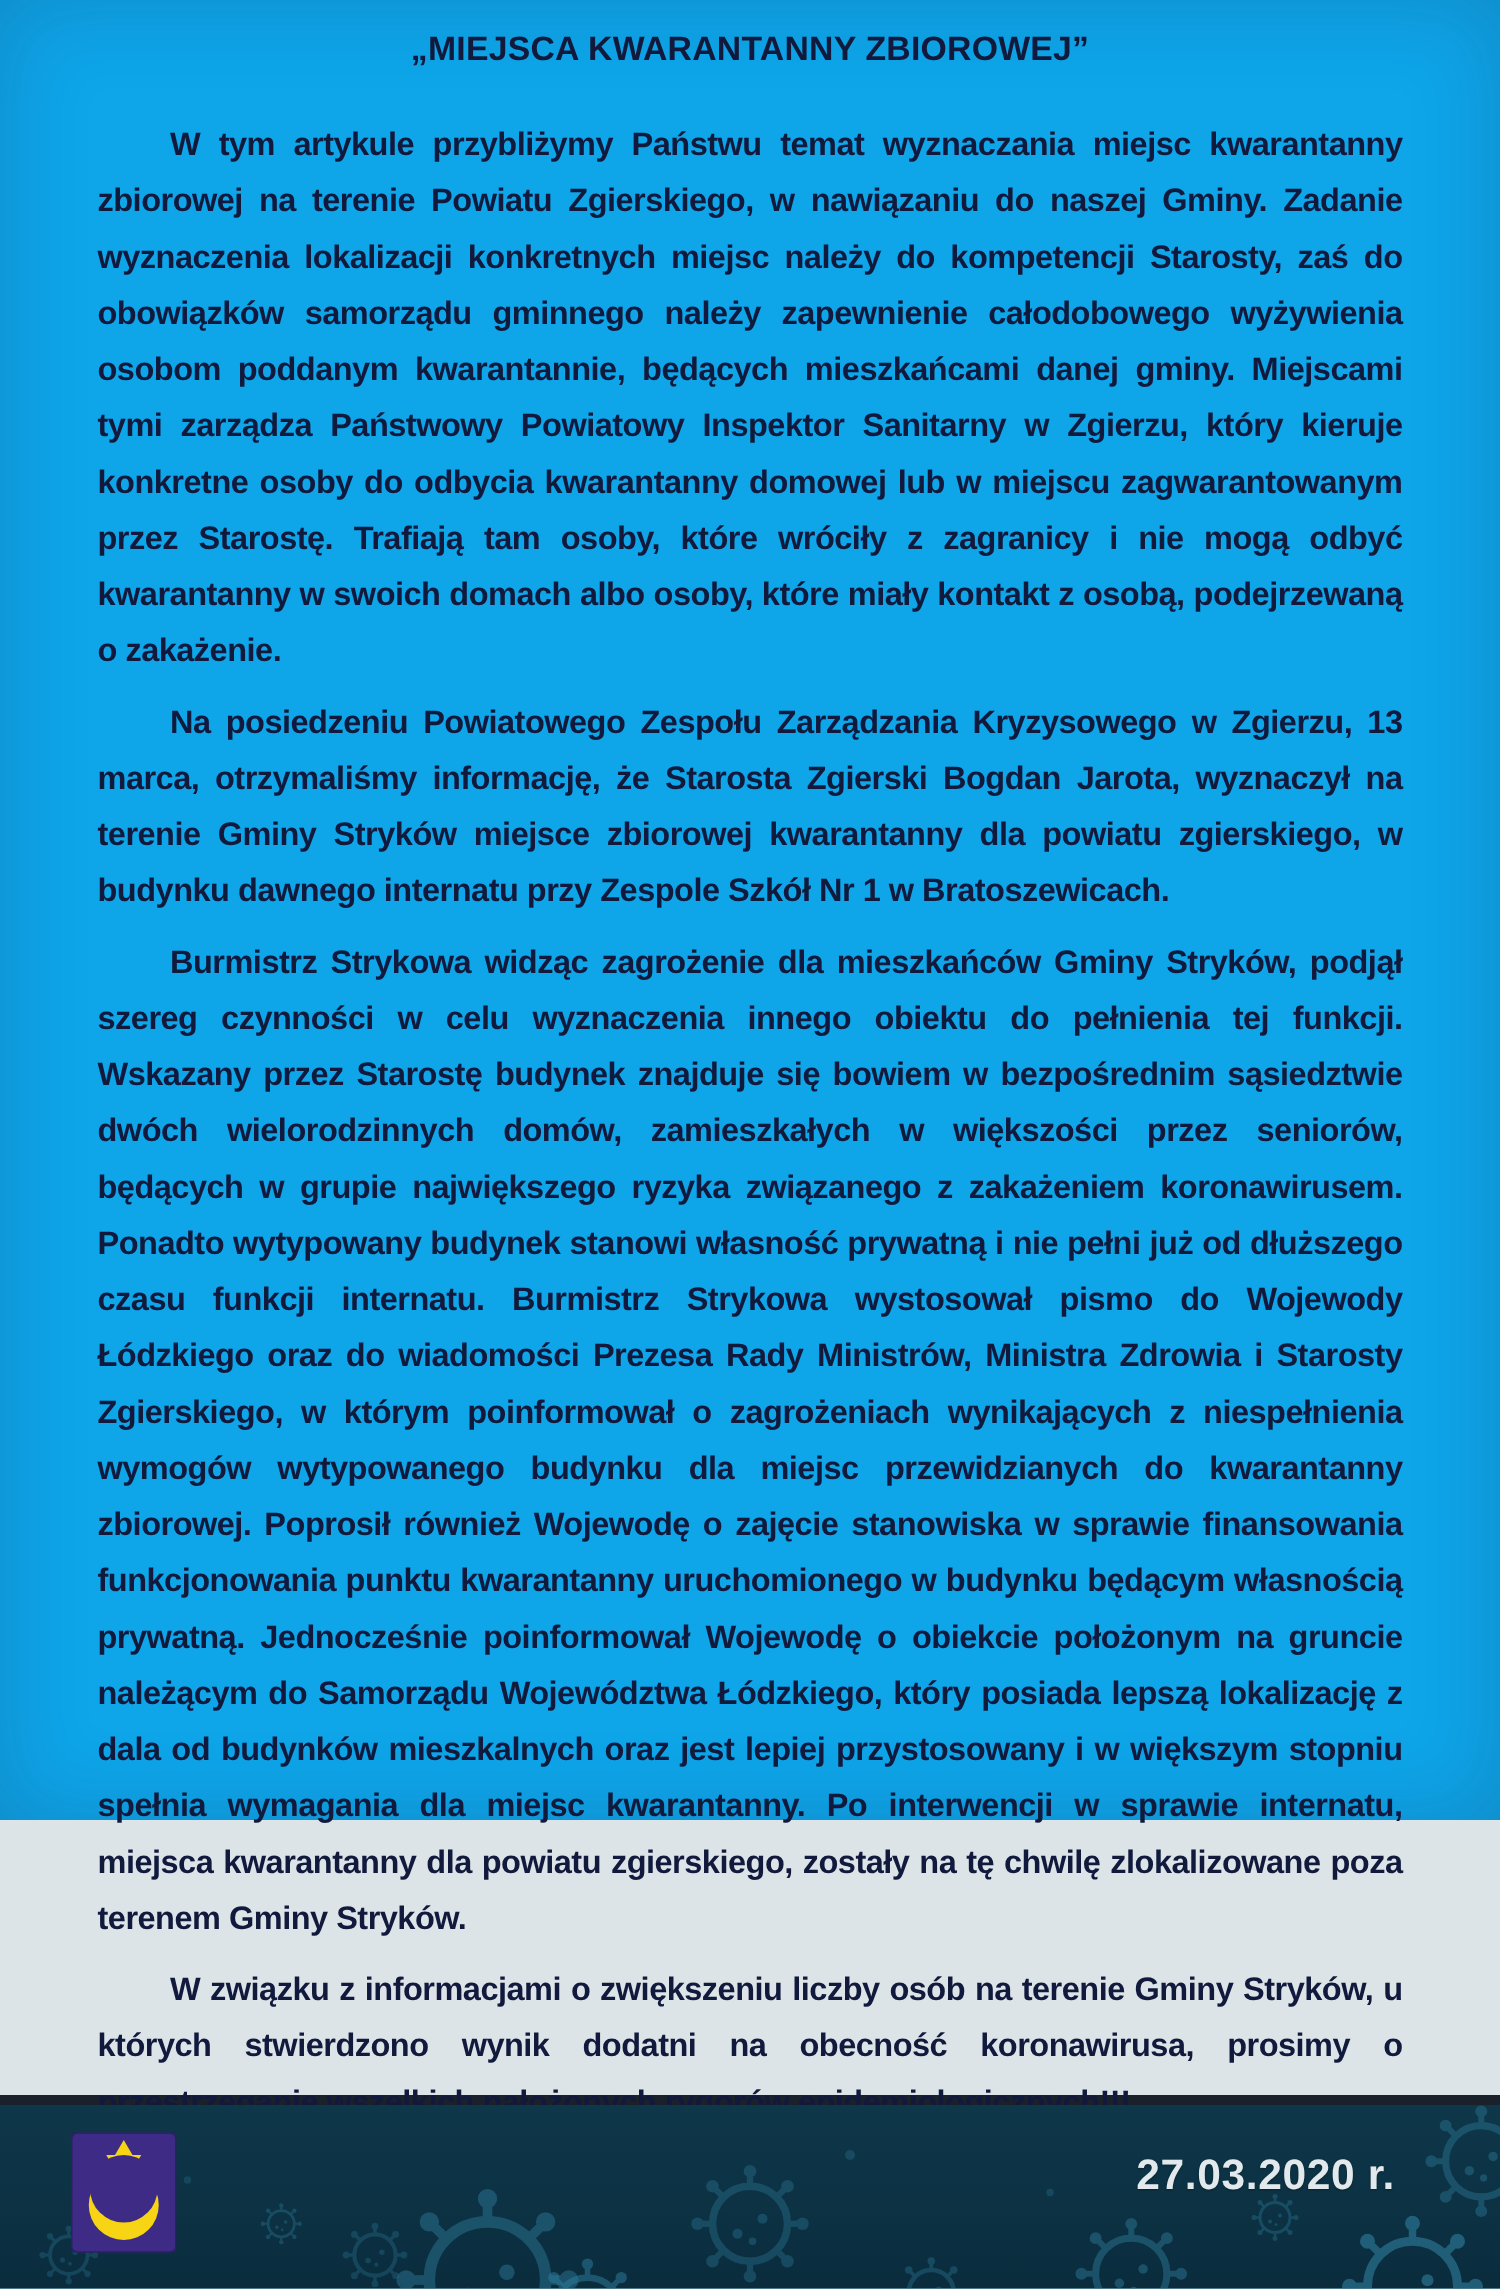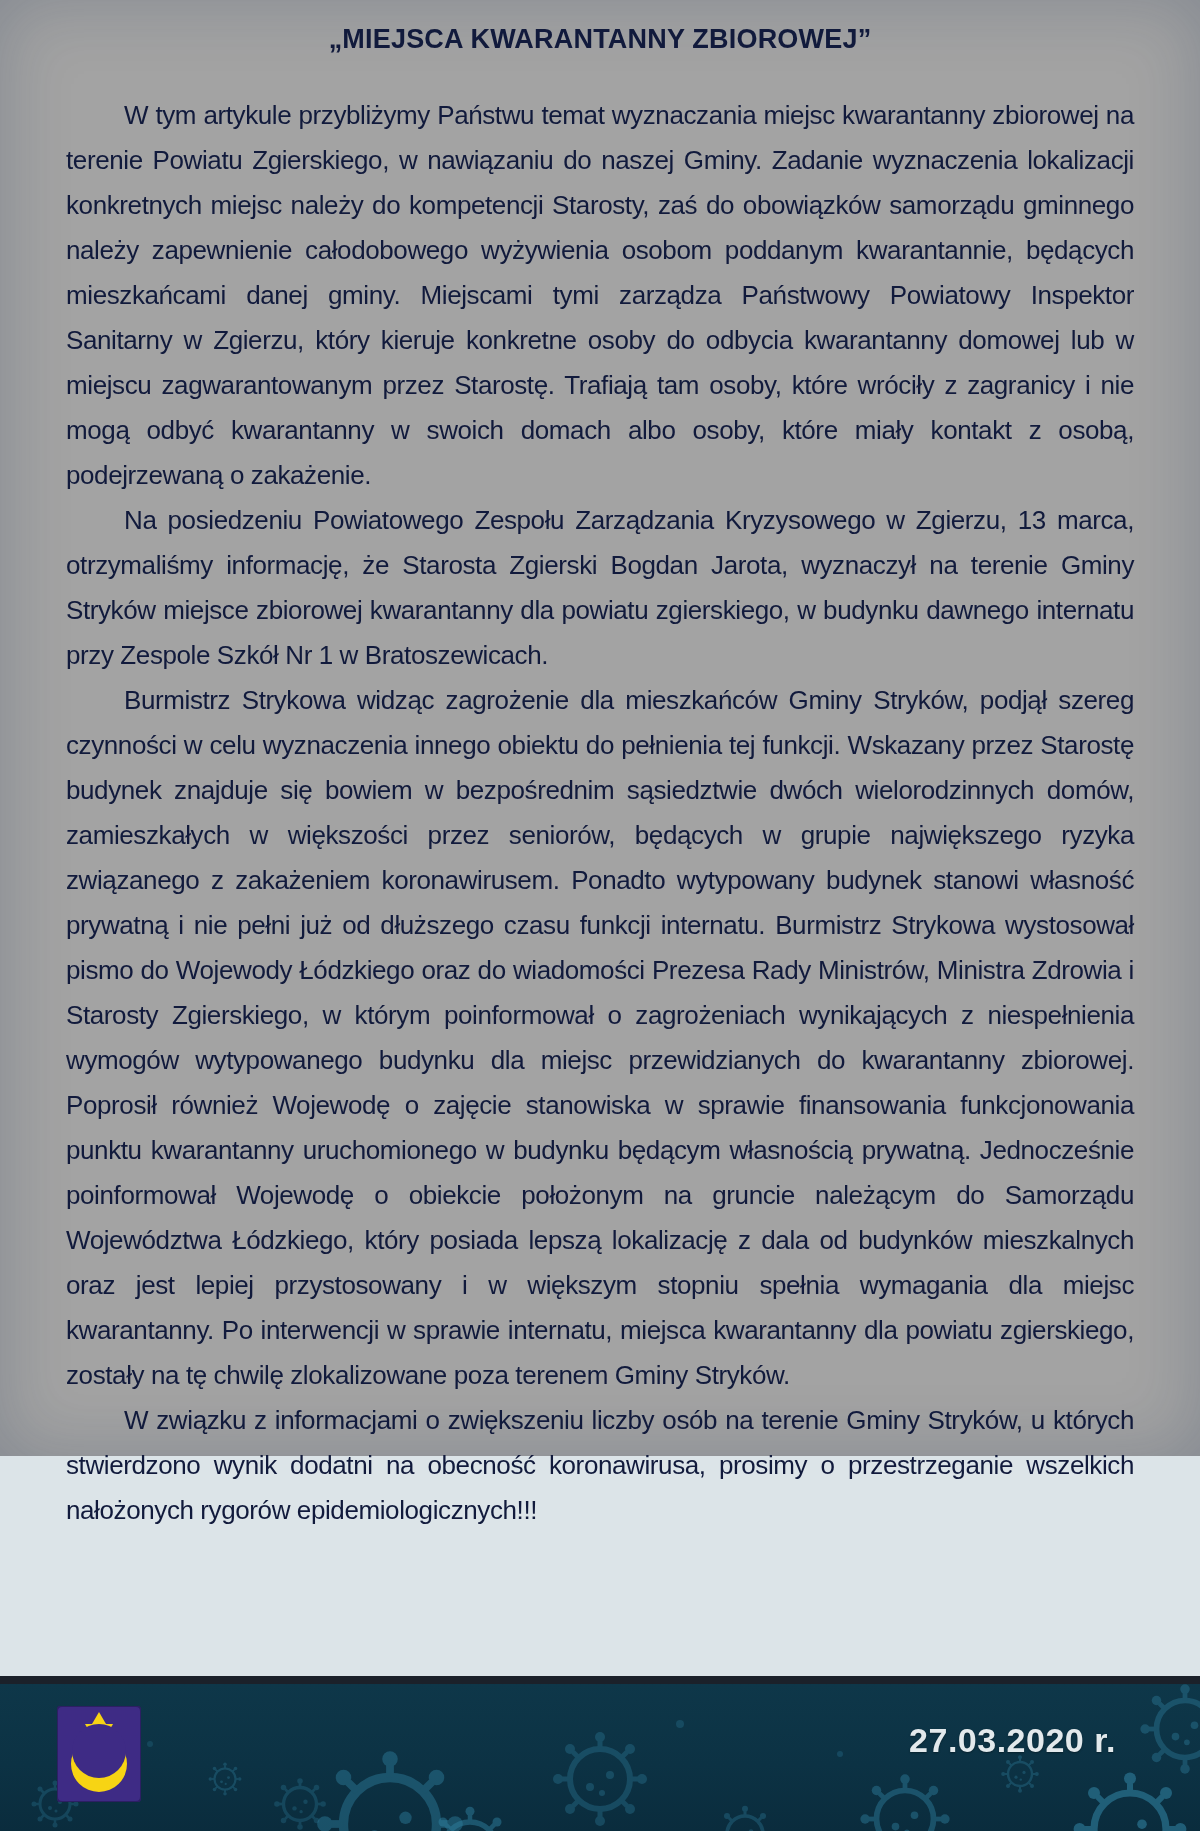--- a/index.html
+++ b/index.html
@@ -7,43 +7,43 @@
     width: 1200px;
     height: 1831px;
     overflow: hidden;
     font-family: "Liberation Sans", "DejaVu Sans", sans-serif;
     background: #dce4e8;
   }
   .page {
     position: relative;
     width: 1200px;
     height: 1456px;
-    background: #a3a3a3;
+    background: #0ea5e9;
     box-shadow: inset 0 0 70px rgba(25, 45, 80, 0.22);
   }
   .content {
     box-sizing: border-box;
     height: 1676px;
     padding: 24px 66px 0 66px;
     color: #111a3c;
   }
   .article-title {
     margin: 0 0 38px 0;
     text-align: center;
     font-size: 27px;
     font-weight: bold;
     letter-spacing: 0.2px;
     color: #111a3c;
   }
   .article-body p {
-    margin: 0;
+    margin: 12px;
     text-align: justify;
     text-justify: inter-word;
     font-size: 26px;
-    font-weight: normal;
+    font-weight: bold;
     line-height: 45px;
     letter-spacing: -0.4px;
     text-indent: 58px;
     hyphens: none;
     color: #111a3c;
   }
   .divider {
     height: 8px;
     background: #1b212a;
   }

